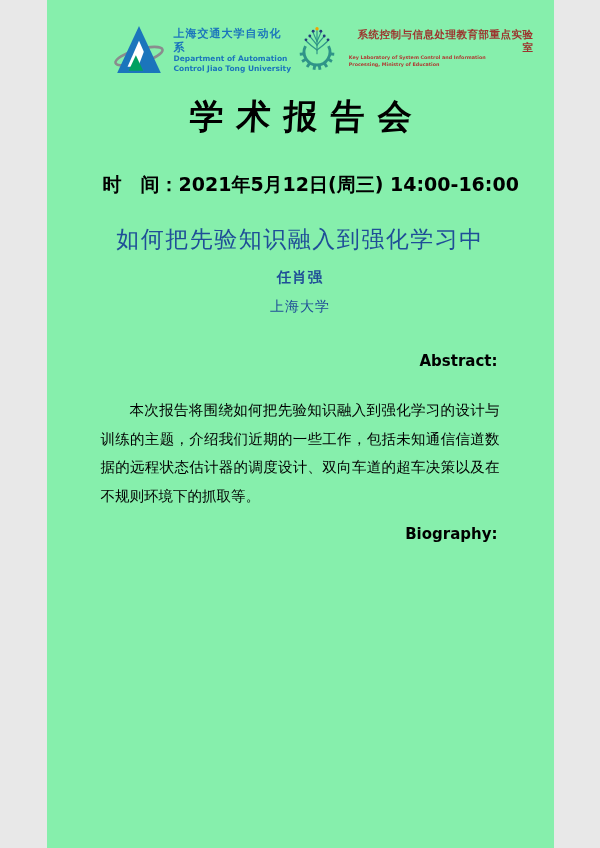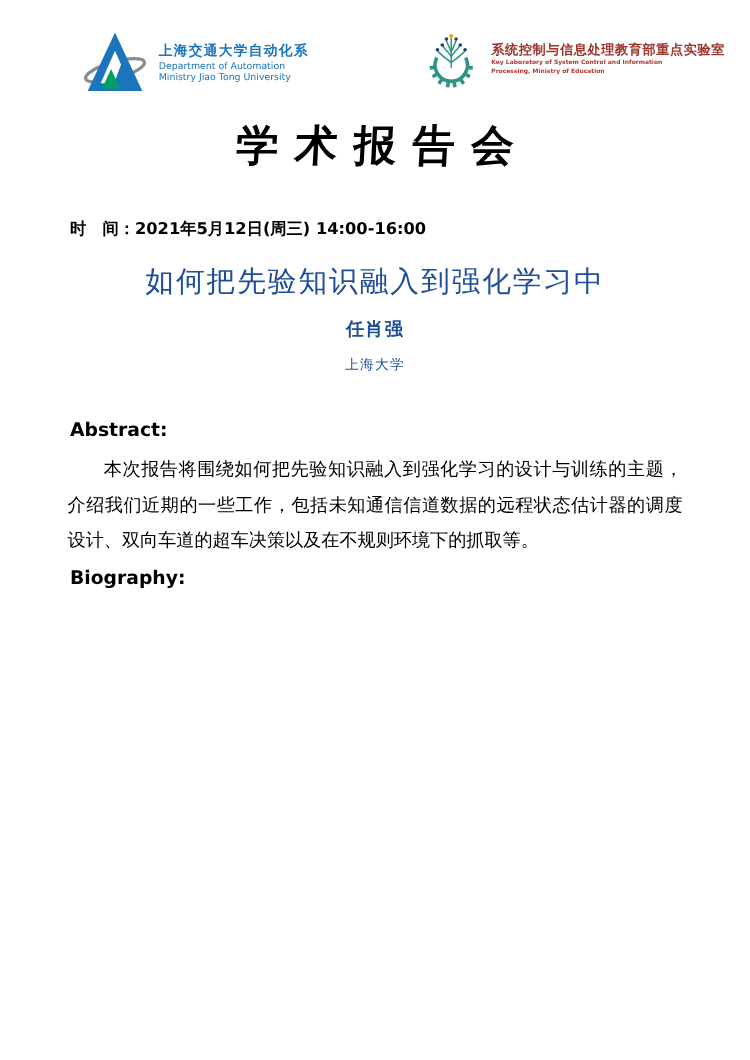--- a/index.html
+++ b/index.html
@@ -1,76 +1,76 @@
 <!DOCTYPE html>
 <html><head>
 <meta charset="utf-8">
 <style>
   * { box-sizing: border-box; }
   html,body { margin:0; padding:0; background:#e8e8e8; }
   .page {
-    width:600px; height:848px; margin:0 auto; background:#ffffff;
+    width:507px; height:848px; margin:0 auto; background:#86efac;
     font-family:"DejaVu Sans", sans-serif; color:#000;
     position:relative; overflow:hidden;
   }
   
   .header {
     display:flex; justify-content:space-between; align-items:flex-start;
     padding:24px 20px 0 64px;
   }
   .logo-group { display:flex; align-items:center; gap:7px; }
   .logo-left-icon  { width:56px; height:52px; flex:0 0 auto; }
   .logo-right-icon { width:50px; height:48px; flex:0 0 auto; }
   .logo-left-text .cn {
     font-size:11px; font-weight:bold; color:#1b75bc; letter-spacing:1px; line-height:1.25;
   }
   .logo-left-text .en {
-    font-size:7.5px; font-weight:normal; color:#1b75bc; line-height:1.25;
+    font-size:7.5px; font-weight:bold; color:#1b75bc; line-height:1.25;
   }
   .logo-right-text .cn {
-    font-size:10.5px; font-weight:bold; color:#9c352e; letter-spacing:.5px; line-height:1.3;
+    font-size:10.5px; font-weight:bold; color:#9c352e; letter-spacing:.5px; line-height:1.3;text-align:right;
   }
   .logo-right-text .en {
     font-size:4.8px; font-weight:bold; color:#b03a32; line-height:1.4; width:155px;
   }
   
   .main-title {
     text-align:center; margin-top:18px;
     font-size:34px; font-weight:bold; letter-spacing:13px; padding-left:13px;
     font-family:"DejaVu Serif", serif; transform:skewX(-3deg);
   }
   
   .info-block { margin:30px 0 0 56px; }
-  .info-row { font-size:13px; font-weight:bold; line-height:28px; }
+  .info-row { font-size:19px; font-weight:bold; line-height:28px; }
   
   .talk-title {
-    text-align:center; margin-top:12px;
+    text-align:center; margin-top:26px;
     font-family:Liberation Mono, monospace; font-size:23px; color:#1f4e97;
     letter-spacing:1.5px;
   }
   .talk-speaker {
     text-align:center; margin-top:13px;
     font-family:"DejaVu Serif", serif; font-size:14.5px; font-weight:bold; color:#1f4e97;
     letter-spacing:1px;
   }
   .talk-affiliation {
     text-align:center; margin-top:11px;
-    font-family:Liberation Sans, sans-serif; font-size:11px; color:#1f4e97;
+    font-family:Liberation Sans, sans-serif; font-size:14px; color:#1f4e97;
     letter-spacing:1px;
   }
   
   .section-label {
-    margin:36px 56px 0; font-size:15px; font-weight:bold;
+    margin:36px 56px 0; font-size:15px; font-weight:bold;text-align:right;
   }
   .para {
-    margin:9px 54px 0; font-family:"DejaVu Serif", serif;
+    margin:26px 54px 0; font-family:"DejaVu Serif", serif;
     font-size:14.5px; line-height:28.5px; text-align:justify; text-indent:2em;
   }
   .para b { font-weight:bold; }
-  .bio-label { margin-top:5px; }
+  .bio-label { margin-top:15px; }
 </style>
 </head>
 <body>
 
 <div class="page">
 
   <div class="header">
 
     <div class="logo-group">
       <svg class="logo-left-icon" viewBox="0 0 100 100">
@@ -80,21 +80,21 @@
         <polygon points="50,4 8,94 92,94" fill="#1b75bc"></polygon>
         <polygon points="50,32 28,82 72,82" fill="#ffffff"></polygon>
 
         <polygon points="62,46 44,94 80,94" fill="#1b75bc"></polygon>
 
         <polygon points="44,60 30,90 58,90" fill="#00a160"></polygon>
       </svg>
       <div class="logo-left-text">
         <div class="cn">上海交通大学自动化系</div>
         <div class="en">Department of Automation</div>
-        <div class="en">Ministry Jiao Tong University</div>
+        <div class="en">Control Jiao Tong University</div>
       </div>
     </div>
 
     <div class="logo-group">
       <svg class="logo-right-icon" viewBox="0 0 100 100">
 
         <path d="M 26,46 A 27 27 0 1 0 74,46" fill="none" stroke="#2f9488" stroke-width="6"></path>
         <g fill="#2f9488">
           <rect x="-3" y="-36" width="6" height="9" transform="translate(50,60) rotate(95)"></rect>
           <rect x="-3" y="-36" width="6" height="9" transform="translate(50,60) rotate(120)"></rect>

